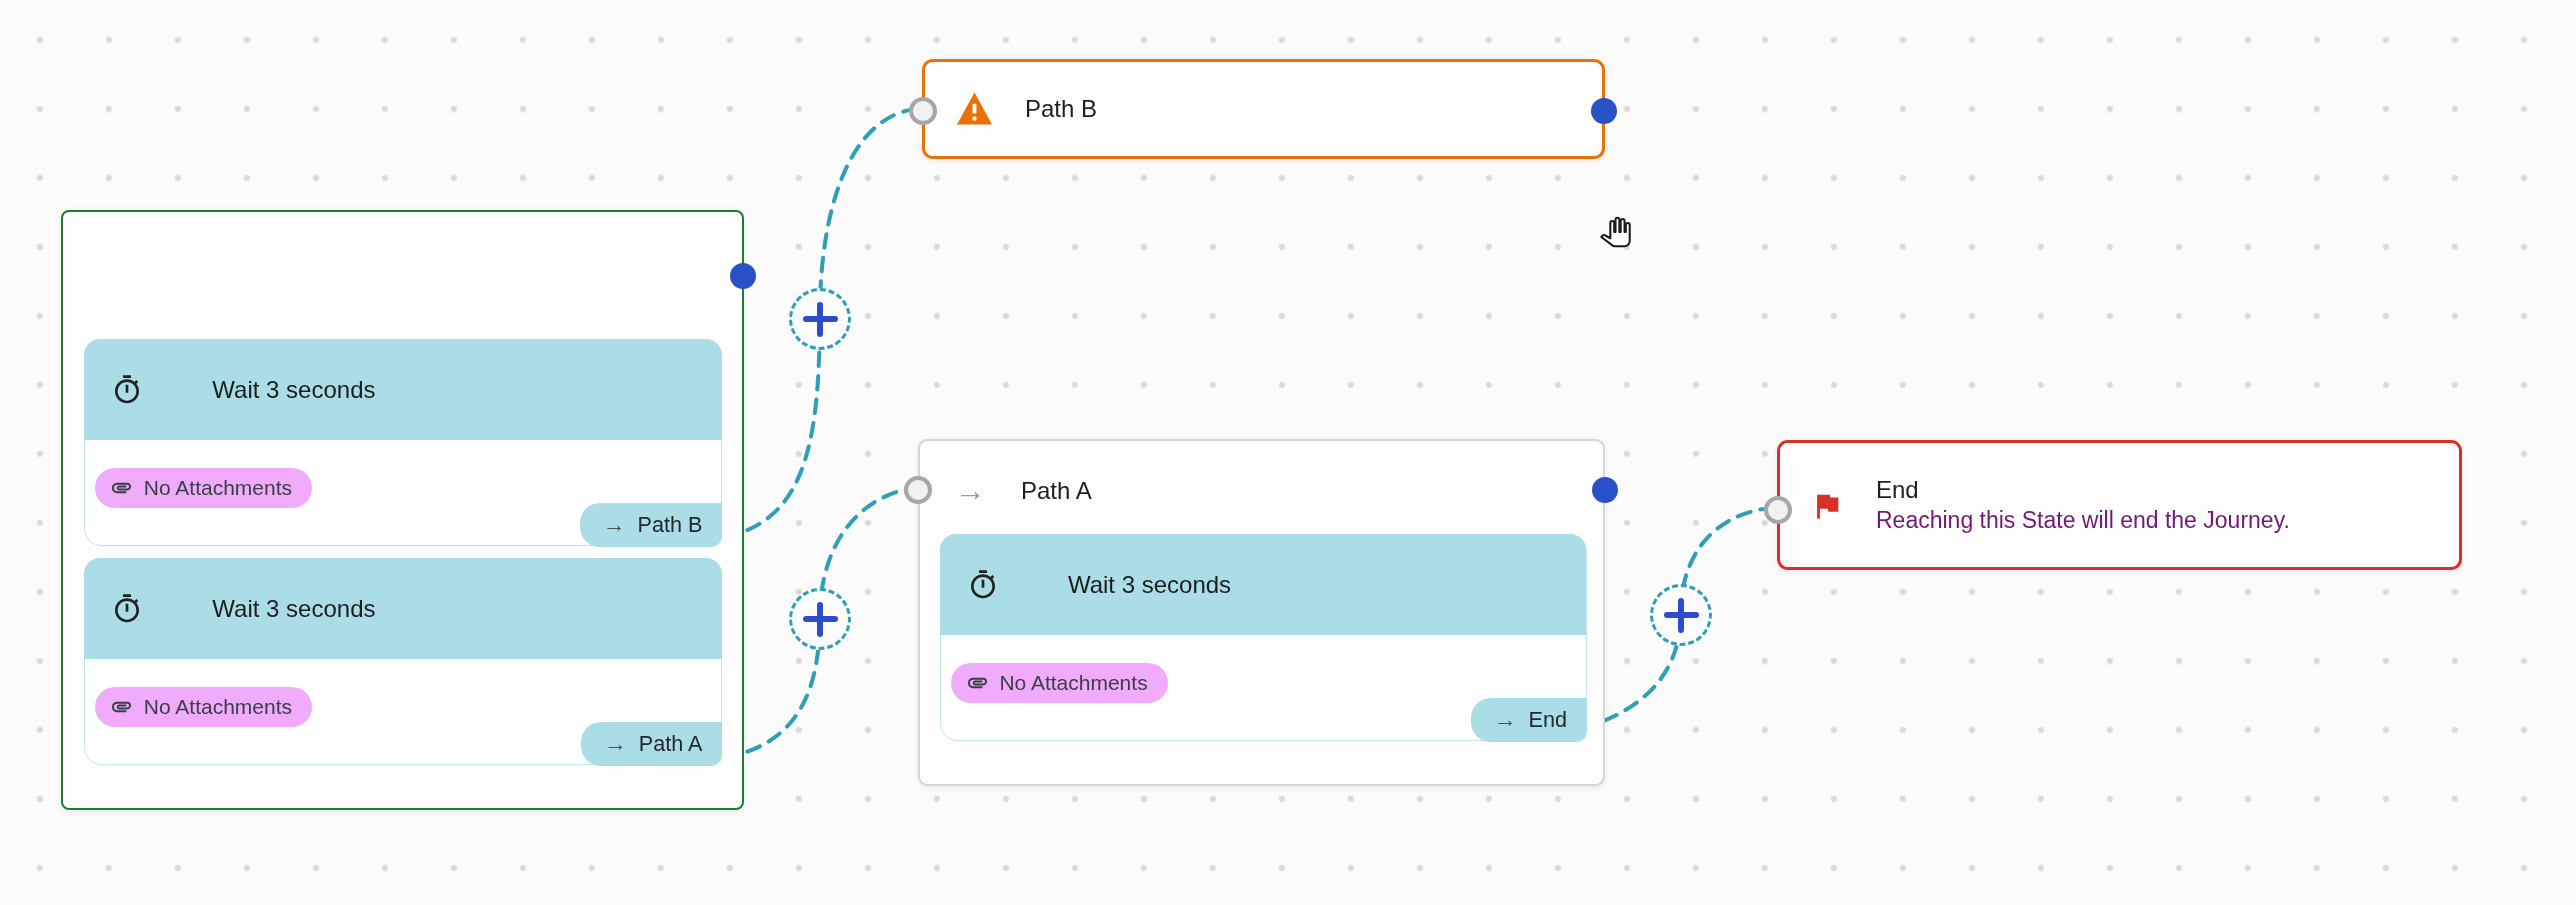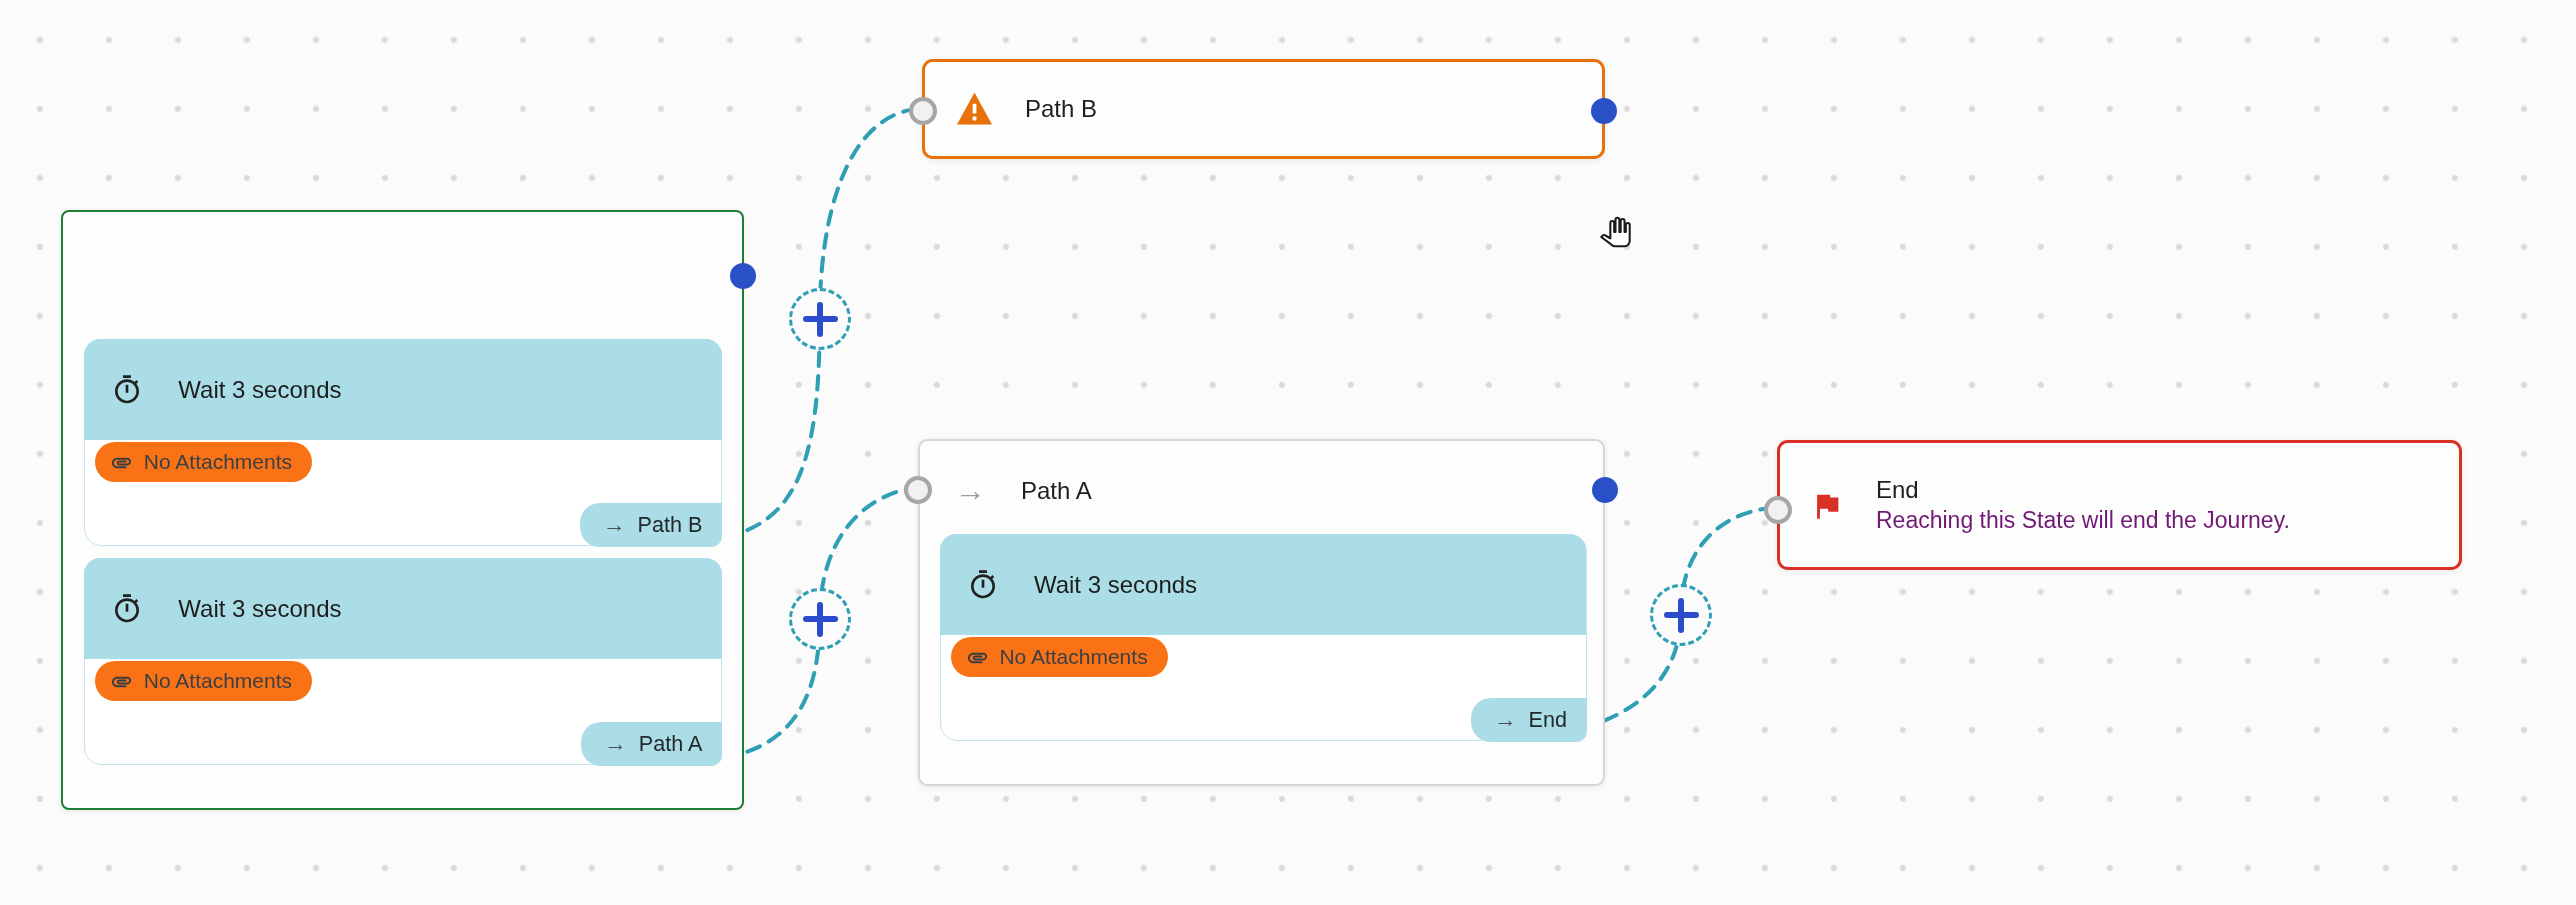--- a/index.html
+++ b/index.html
@@ -37,25 +37,25 @@
   .pathb-header .title{margin-left:31px;}
   .patha-header{left:35px;top:28px;height:43px;}
   .patha-header .title{margin-left:35px;}
   .end-header{left:30px;top:32px;}
   .end-header .texts{margin-left:32px;}
 
   
   .step-card{position:absolute;left:21px;width:638px;border-radius:17.6px;background:#ffffff;
              border:1.4px solid #c2e4ec;box-sizing:border-box;}
   .step-head{display:flex;align-items:center;background:#abdde7;
-             border-radius:16px 16px 0 0;height:101px;margin:-0.7px -0.7px 0 -0.7px;padding:0 0 0 27px;}
+             border-radius:16px 16px 0 0;height:101px;margin:-0.7px -0.7px 0 -0.7px;padding:0 0 0 27px;gap:34px;}
   .step-label{margin-left:35px;font-size:24px;font-weight:500;color:#1d1d1d;}
   .step-body{position:relative;height:105px;}
-  .badge{position:absolute;left:10px;top:2px;display:inline-flex;align-items:flex-end;
-         background:#f97316;border-radius:23px;padding:8px 20px 8px 15px;}
+  .badge{position:absolute;left:10px;top:28px;display:inline-flex;align-items:flex-start;
+         background:#f0abfc;border-radius:23px;padding:8px 20px 8px 15px;}
   .badge-text{margin-left:10.8px;font-size:21px;color:#3a3f44;}
   .tag{position:absolute;right:-1.4px;bottom:-1.4px;display:inline-flex;align-items:center;
        background:#abdde7;border-radius:20px 0 10.8px 20px;padding:8.8px 20px 8.8px 23px;}
   .tag .arrow-glyph{font-size:23px;color:#4a4f54;line-height:23px;}
   .tag-text{margin-left:12px;font-size:21.6px;color:#23282c;}
 
   
   .card-s1{top:127px;}
   .card-s2{top:346px;}
   

